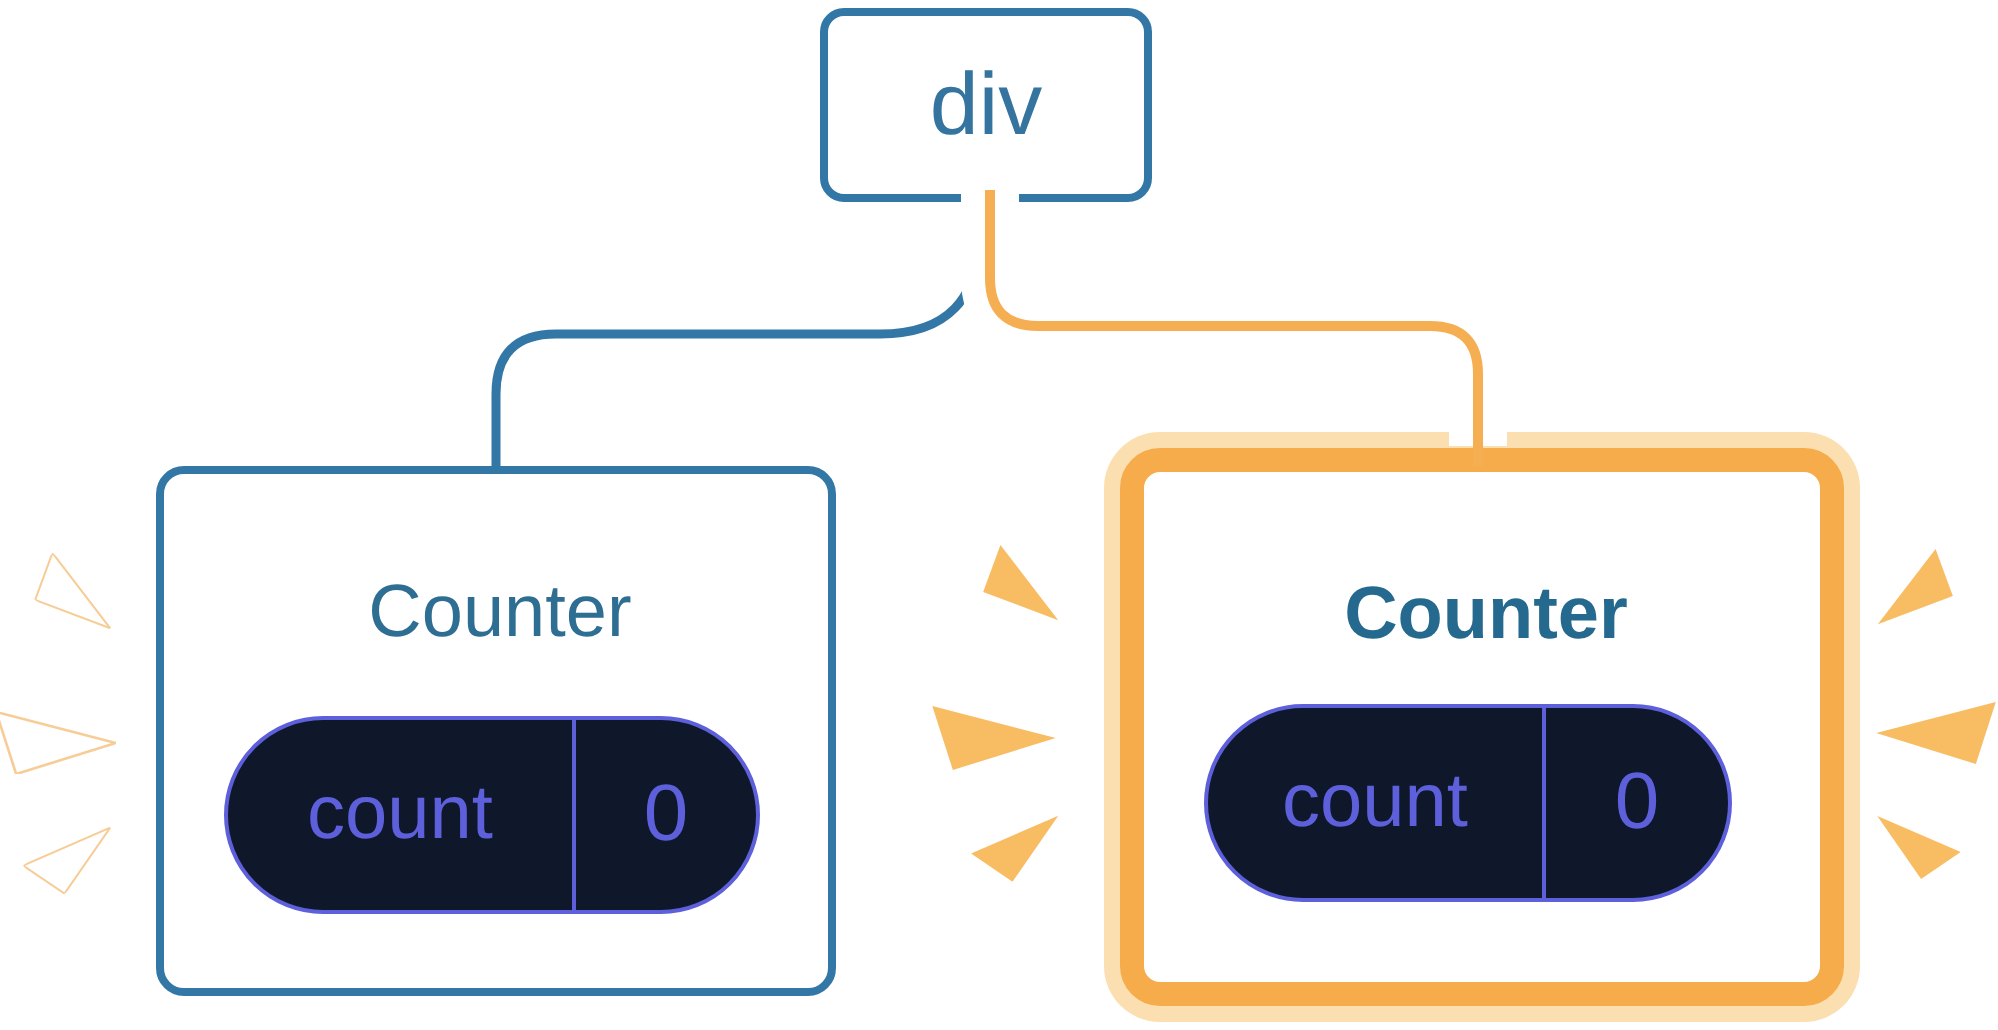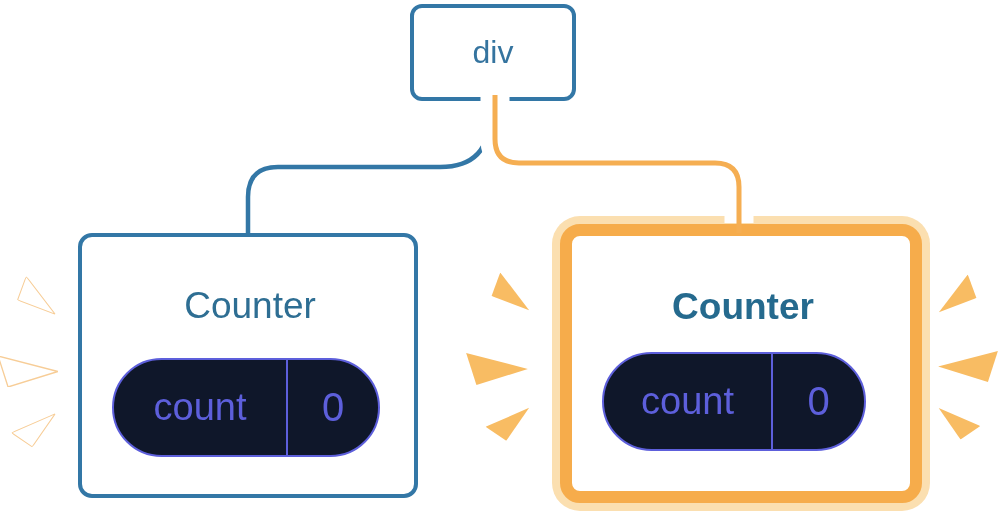--- a/index.html
+++ b/index.html
@@ -26,21 +26,21 @@
   .edge-blue{fill:none;stroke:var(--blue_stroke);stroke-width:4.5;}
   .trunk-white{fill:none;stroke:#fff;stroke-width:29;stroke-linecap:butt;}
   .trunk-orange{fill:none;stroke:var(--orange_line);stroke-width:5;stroke-linecap:butt;}
 
   .node{position:absolute;background:var(--card_bg);box-sizing:border-box;z-index:2;}
   .root-node{
     left:410px;top:4px;width:166px;height:97px;
     border:4px solid var(--blue_stroke);border-radius:12px;
     display:flex;align-items:center;justify-content:center;
   }
-  .root-label{font-size:32px;color:var(--blue_text);}
+  .root-label{font-size:44px;color:var(--blue_text);}
   .counter-card{border-radius:14px;}
   .counter-left{
     left:78px;top:233px;width:340px;height:265px;
     border:4px solid var(--blue_stroke);
   }
   .counter-right{
     left:560px;top:224px;width:362px;height:279px;
     border:12px solid var(--orange_border);border-radius:20px;
     box-shadow:0 0 0 8px var(--orange_ring);
   }

